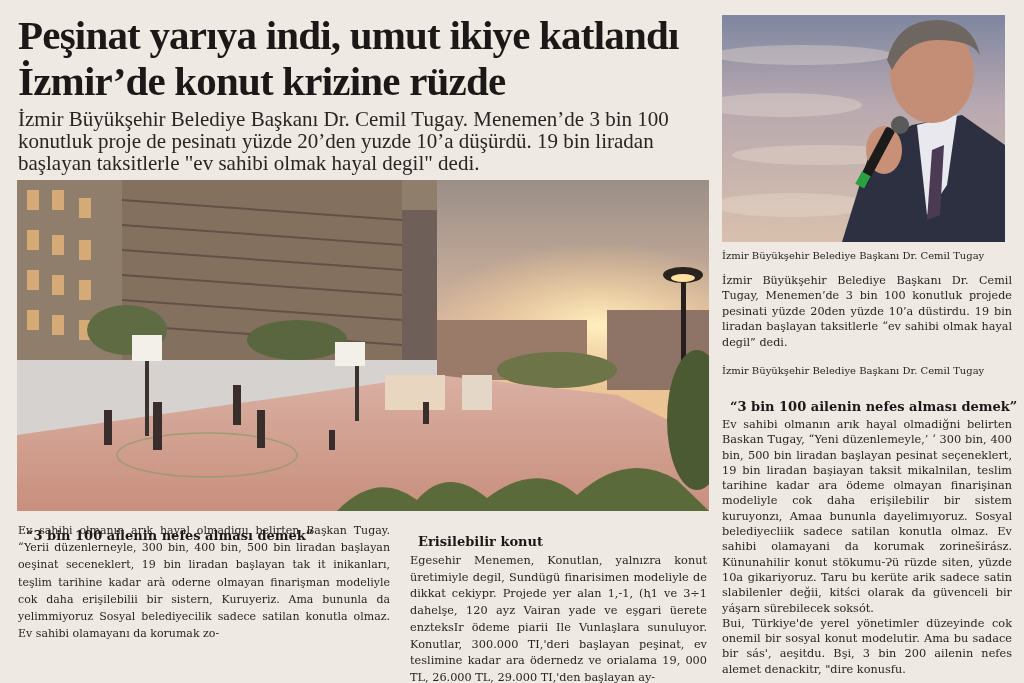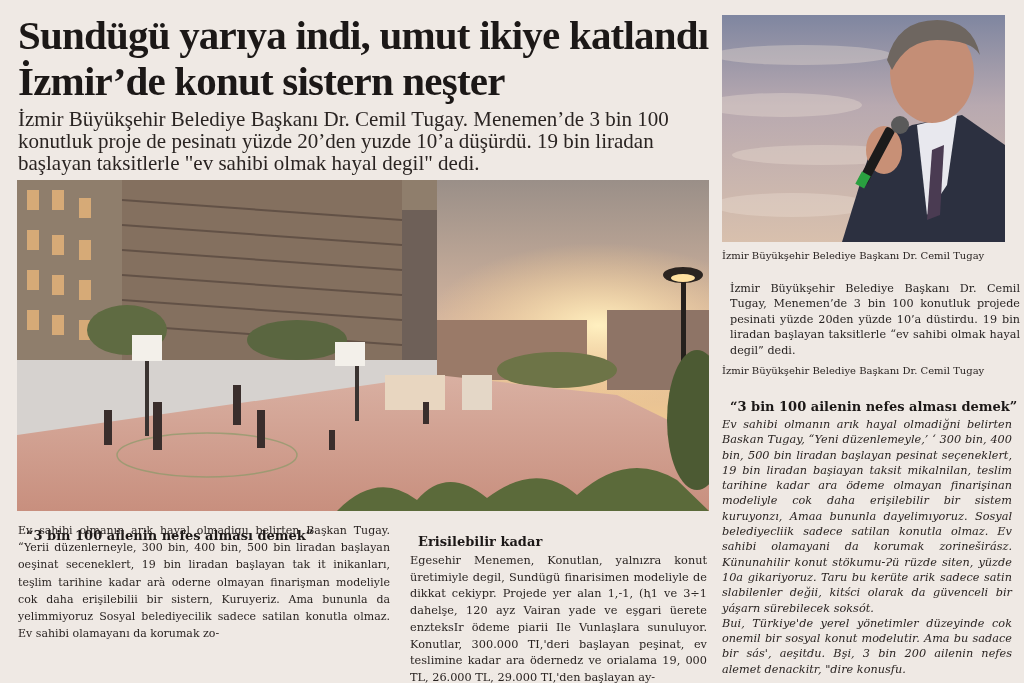--- a/index.html
+++ b/index.html
@@ -32,44 +32,44 @@
     position: absolute; left: 722px; top: 15px; width: 283px; height: 227px;
     overflow: hidden; background: #8d8ea0;
   }
   .caption {
     font-size: 10px; line-height: 15px; color: #2a2422;
     font-family: "DejaVu Serif", serif;
   }
   .cap1 { position: absolute; left: 722px; top: 248px; width: 300px; white-space: nowrap; }
   .side-body {
     position: absolute; left: 722px; top: 273px; width: 290px;
-    font-size: 11.2px; line-height: 15.4px; text-align: justify; margin: 8px;
+    font-size: 11.2px; line-height: 15.4px; text-align: justify; margin: 0;
   }
   .cap2 { position: absolute; left: 722px; top: 363px; width: 300px; white-space: nowrap; }
   .sub {
     font-family: "DejaVu Serif", serif; font-weight: bold; color: #1c1817; margin: 8px;
   }
   .sub-right { position: absolute; left: 722px; top: 391px; font-size: 13px; white-space: nowrap; }
   .sub-left { position: absolute; left: 18px; top: 520px; font-size: 13px; white-space: nowrap; }
   .sub-mid { position: absolute; left: 410px; top: 526px; font-size: 13px; white-space: nowrap; }
   .col {
     position: absolute; font-size: 11.3px; line-height: 17px; text-align: justify; margin: 0;
     color: #2a2422;
   }
   .col-right { left: 722px; top: 417px; width: 290px; line-height: 15.3px; }
   .col-left { left: 18px; top: 522px; width: 372px; font-size: 11px; line-height: 17.2px; }
   .col-mid { left: 410px; top: 553px; width: 297px; line-height: 16.7px; }
-  .col p { margin: 0 0 0 0; font-style: italic; }
+  .col p { margin: 0 0 0 0; }
 </style>
 </head>
 <body>
 
 <h1 class="headline">
-  <span>Sundügü yarıya indi, umut ikiye katlandı</span>
-  <span>İzmir’de konut sistern neşter</span>
+  <span>Peşinat yarıya indi, umut ikiye katlandı</span>
+  <span>İzmir’de konut krizine rüzde</span>
 </h1>
 
 <p class="spot">İzmir Büyükşehir Belediye Başkanı Dr. Cemil Tugay. Menemen’de 3 bin 100 konutluk proje de pesinatı yüzde 20’den yuzde 10’a düşürdü. 19 bin liradan başlayan taksitlerle "ev sahibi olmak hayal degil" dedi.</p>
 
 <div class="main-photo">
   <svg width="692" height="331" viewBox="0 0 692 331">
     <defs>
       <linearGradient id="sky" x1="0" y1="0" x2="0" y2="1">
         <stop offset="0" stop-color="#9a8f88"></stop>
         <stop offset="0.45" stop-color="#d7b7a0"></stop>
@@ -191,14 +191,14 @@
 
 <h3 class="sub sub-right">“3 bin 100 ailenin nefes alması demek”</h3>
 <div class="col col-right">
   <p>Ev sahibi olmanın arık hayal olmadiğni belirten Baskan Tugay, “Yeni düzenlemeyle,’ ‘ 300 bin, 400 bin, 500 bin liradan başlayan pesinat seçeneklert, 19 bin liradan başiayan taksit mikalnilan, teslim tarihine kadar ara ödeme olmayan finarişinan modeliyle cok daha erişilebilir bir sistem kuruyonzı, Amaa bununla dayelimıyoruz. Sosyal belediyecliik sadece satilan konutla olmaz. Ev sahibi olamayani da korumak zorineširász. Künunahilir konut stökumu-Ɂü rüzde siten, yüzde 10a gikariyoruz. Taru bu kerüte arik sadece satin slabilenler değii, kitści olarak da güvenceli bir yáşarn sürebilecek soksót.</p>
   <p>Bui, Türkiye'de yerel yönetimler düzeyinde cok onemil bir sosyal konut modelutir. Ama bu sadace bir sás', aeşitdu. Bşi, 3 bin 200 ailenin nefes alemet denackitr, "dire konusfu.</p>
 </div>
 
 <h3 class="sub sub-left">“3 bin 100 ailenin nefes alması demek”</h3>
 <p class="col col-left">Ev sahibi olmanın arık hayal olmadigıı belirten Başkan Tugay. “Yerii düzenlerneyle, 300 bin, 400 bin, 500 bin liradan başlayan oeşinat seceneklert, 19 bin liradan başlayan tak it inikanları, teşlim tarihine kadar arà oderne olmayan finarişman modeliyle cok daha erişilebilii bir sistern, Kuruyeriz. Ama bununla da yelimmiyoruz Sosyal belediyecilik sadece satilan konutla olmaz. Ev sahibi olamayanı da korumak zo-</p>
 
-<h3 class="sub sub-mid">Erisilebilir kadar</h3>
+<h3 class="sub sub-mid">Erisilebilir konut</h3>
 <p class="col col-mid">Egesehir Menemen, Konutlan, yalnızra konut üretimiyle degil, Sundügü finarisimen modeliyle de dikkat cekiypr. Projede yer alan 1,-1, (ⱨ1 ve 3÷1 dahelşe, 120 ayz Vairan yade ve eşgari üerete enzteksIr ödeme piarii Ile Vunlaşlara sunuluyor. Konutlar, 300.000 TI,'deri başlayan peşinat, ev teslimine kadar ara ödernedz ve orialama 19, 000 TL, 26.000 TL, 29.000 TI,'den başlayan ay-</p>
 
 </body></html>

